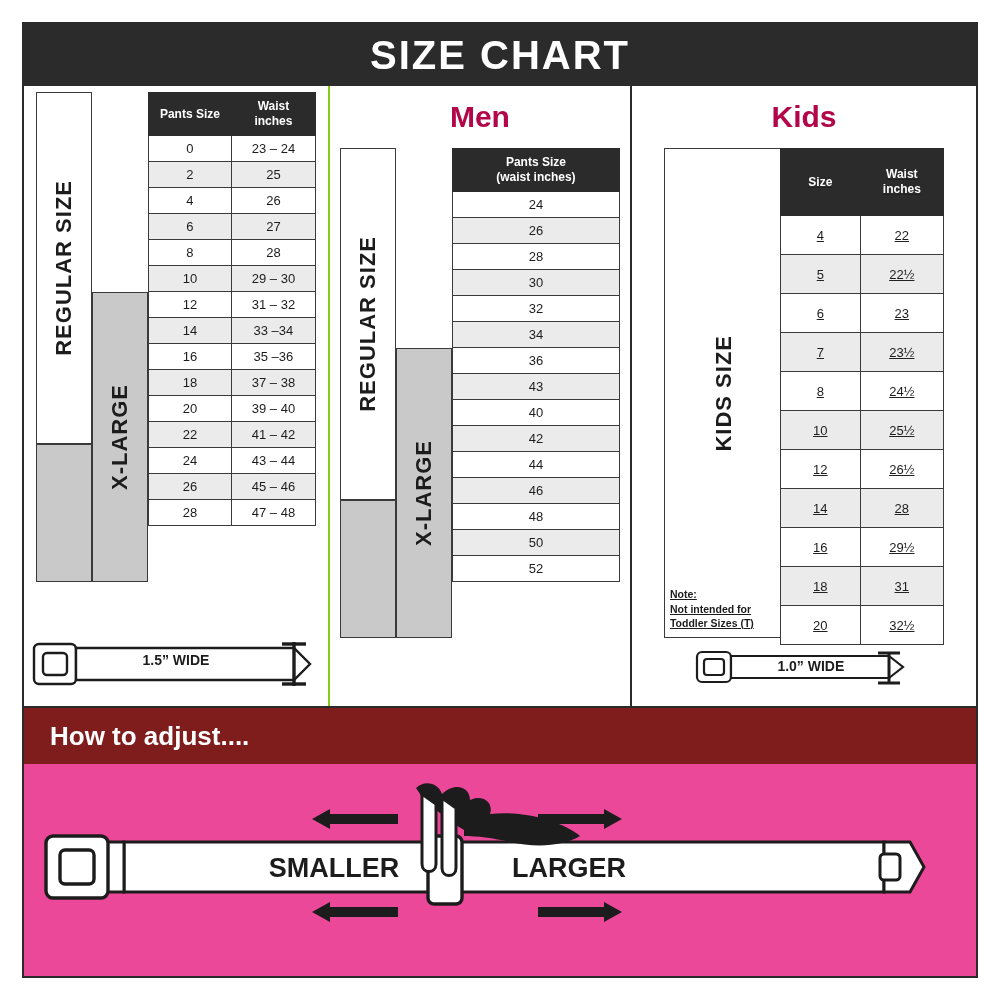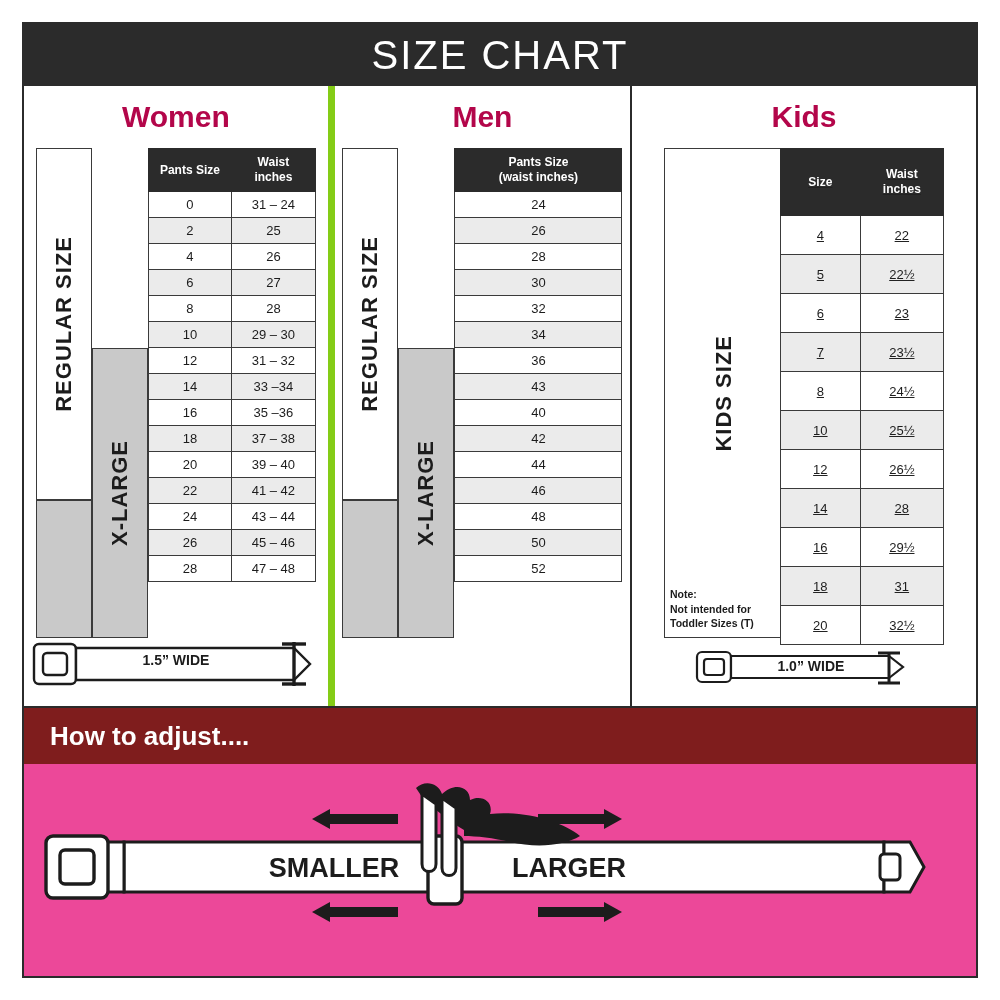--- a/index.html
+++ b/index.html
@@ -38,38 +38,38 @@
     background: #2b2b2b;
     color: #ffffff;
     height: 62px;
     display: flex;
     align-items: center;
     justify-content: center;
     flex: 0 0 auto;
   }
   .title-bar .title {
     font-size: 40px;
-    font-weight: normal;
+    font-weight: bold;
     letter-spacing: 2px;
   }
 
   
   .columns {
     display: flex;
     flex: 0 0 auto;
     height: 620px;
     border-bottom: 2px solid #2b2b2b;
   }
   .col {
     position: relative;
     box-sizing: border-box;
     padding-top: 6px;
   }
   .col-women { width: 318px; }
-  .col-men   { width: 318px; border-left: 7px solid #84cc16; border-right: 2px solid #2b2b2b; }
+  .col-men   { width: 318px; border-left: 2px solid #84cc16; border-right: 2px solid #2b2b2b; }
   .col-kids  { width: 360px; border-radius: 17px; }
 
   .col-heading {
     text-align: center;
     color: #b3064a;
     font-size: 30px;
     font-weight: bold;
     margin: 8px 0 14px 0;
   }
   .vert-text {
@@ -147,20 +147,21 @@
   .kids-band {
     position: absolute; left: 0; top: 0; width: 120px; height: 490px;
     background: #ffffff; border: 1px solid #3a3a3a; box-sizing: border-box;
     display: flex; align-items: center; justify-content: center;
   }
   .kids-table-pos { position: absolute; left: 116px; top: 0; text-decoration: underline; }
   .kids-note {
     position: absolute; left: 6px; bottom: 10px; width: 110px;
     font-size: 10.5px; font-weight: bold; line-height: 1.35; color: #1c1c1c;
     text-align: left;
+    text-decoration: underline;
   }
 
   
   .belt-row {
     position: absolute;
     bottom: 12px;
     left: 0; right: 0;
     display: flex;
     justify-content: center;
     align-items: flex-end;
@@ -200,21 +201,20 @@
 <div class="page">
   <div class="sheet">
 
     <div class="title-bar">
       <div class="title">SIZE CHART</div>
     </div>
 
     <div class="columns">
 
       <div class="col col-women">
-        <div class="col-heading">Women</div>
 
         <div class="women-block" style="height:492px;">
           <div class="women-regular-band">
             <span class="vert-text">REGULAR SIZE</span>
           </div>
           <div class="women-grey-left"></div>
           <div class="women-xl-band">
             <span class="vert-text">X-LARGE</span>
           </div>
 
@@ -225,21 +225,21 @@
                   <th style="width:84px;">Pants Size</th>
                   <th style="width:84px;">
                     <span>Waist</span><br>
                     <span>inches</span>
                   </th>
                 </tr>
               </thead>
               <tbody>
                 <tr>
                     <td>0</td>
-                    <td>31 – 24</td>
+                    <td>23 – 24</td>
                   </tr>
                 <tr class="alt">
                     <td>2</td>
                     <td>25</td>
                   </tr>
                 <tr>
                     <td>4</td>
                     <td>26</td>
                   </tr>
                 <tr class="alt">

